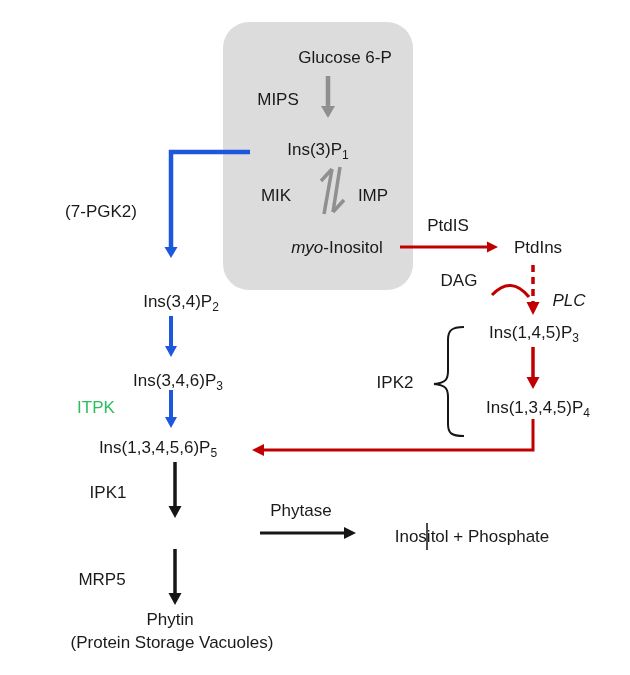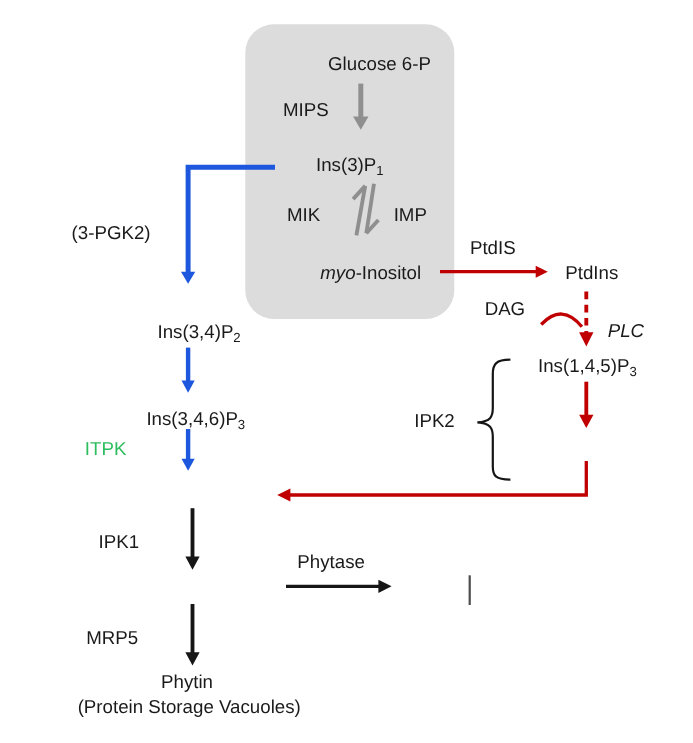--- a/index.html
+++ b/index.html
@@ -110,27 +110,30 @@
   <div class="lbl" style="left:276px;top:196px">MIK</div>
   <div class="lbl" style="left:373px;top:196px">IMP</div>
   <div class="lbl" style="left:337px;top:248px"><span class="it">myo</span><span>-Inositol</span></div>
 
   <div class="lbl" style="left:448px;top:226px">PtdIS</div>
   <div class="lbl" style="left:538px;top:248px">PtdIns</div>
   <div class="lbl" style="left:459px;top:281px">DAG</div>
   <div class="lbl it" style="left:569px;top:301px">PLC</div>
   <div class="lbl" style="left:534px;top:333px"><span>Ins(1,4,5)P</span><sub>3</sub></div>
   <div class="lbl" style="left:395px;top:383px">IPK2</div>
+  <div class="lbl" style="left:538px;top:408px"><span>Ins(1,3,4,5)P</span><sub>4</sub></div>
 
-  <div class="lbl" style="left:101px;top:212px">(3-PGK2)</div>
+  <div class="lbl" style="left:101px;top:212px">(7-PGK2)</div>
   <div class="lbl" style="left:181px;top:302px"><span>Ins(3,4)P</span><sub>2</sub></div>
   <div class="lbl" style="left:178px;top:381px"><span>Ins(3,4,6)P</span><sub>3</sub></div>
   <div class="lbl green" style="left:96px;top:408px">ITPK</div>
+  <div class="lbl" style="left:158px;top:448px"><span>Ins(1,3,4,5,6)P</span><sub>5</sub></div>
 
   <div class="lbl" style="left:108px;top:493px">IPK1</div>
   <div class="lbl" style="left:301px;top:511px">Phytase</div>
+  <div class="lbl" style="left:472px;top:537px">Inositol + Phosphate</div>
   <div class="caret" style="left:426px;top:523px"></div>
 
   <div class="lbl" style="left:102px;top:580px">MRP5</div>
   <div class="lbl" style="left:170px;top:620px">Phytin</div>
   <div class="lbl" style="left:172px;top:643px">(Protein Storage Vacuoles)</div>
 
 </div>
 
 </body></html>

